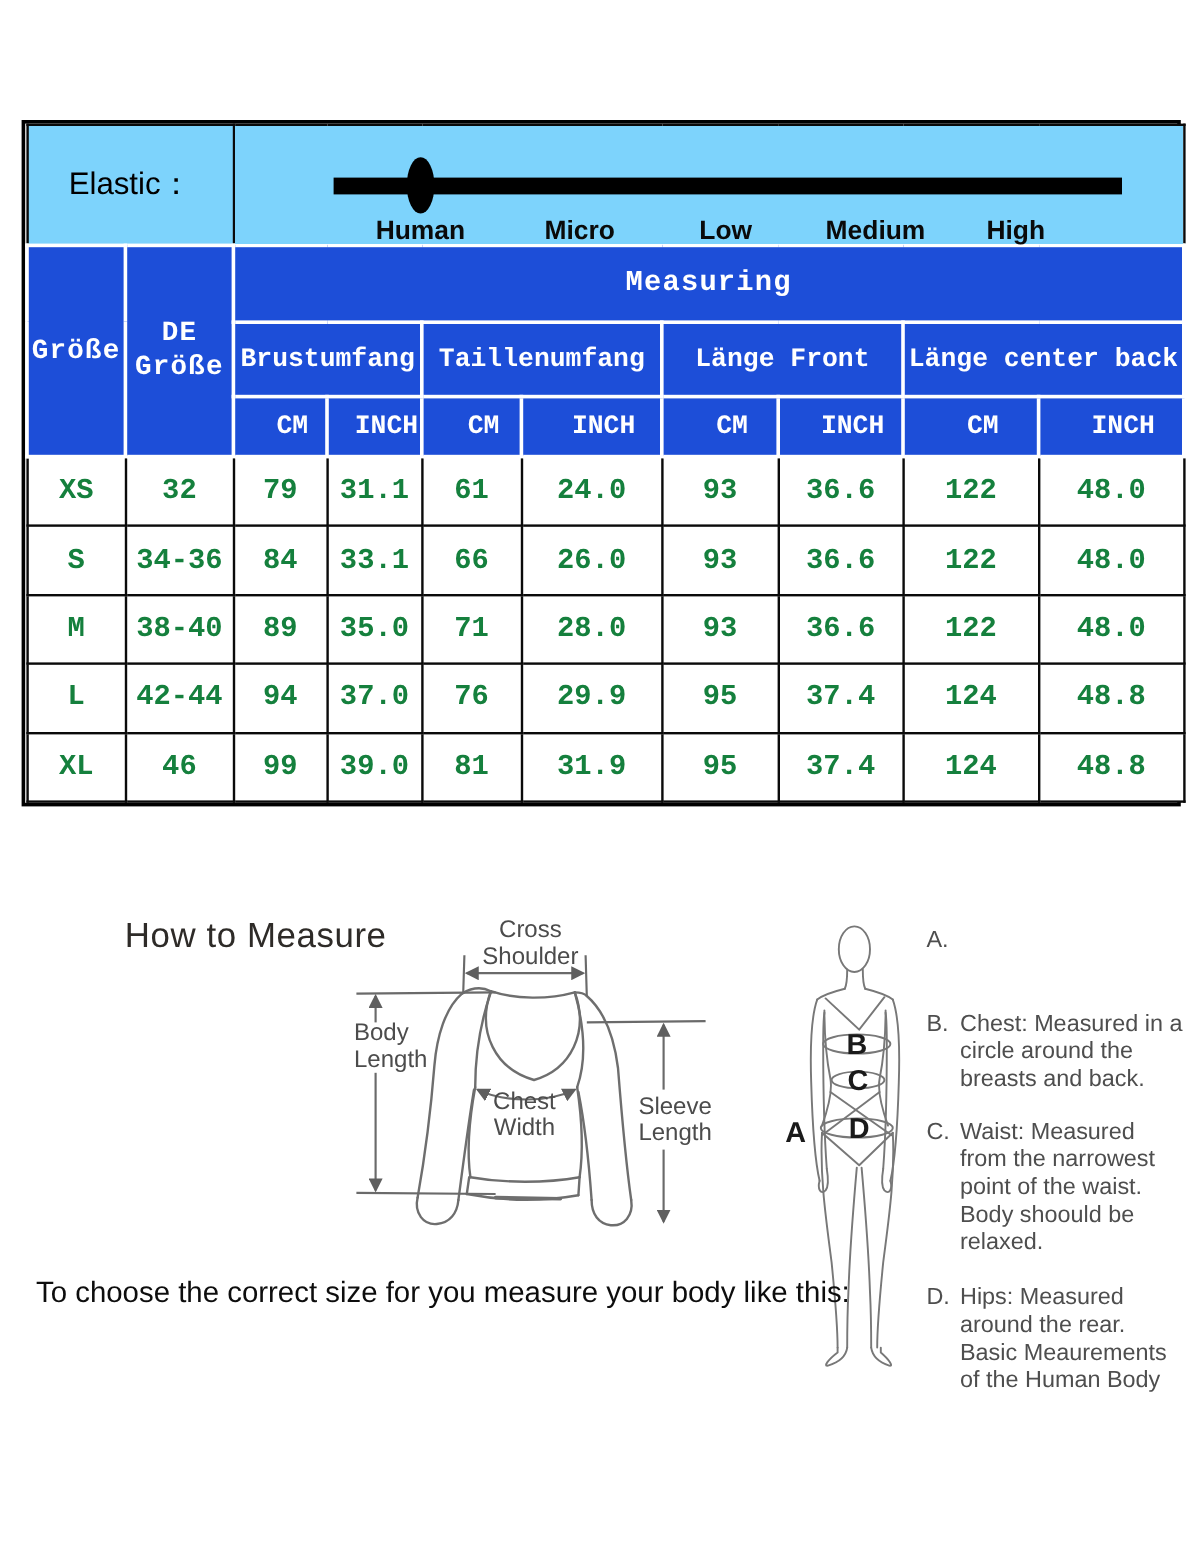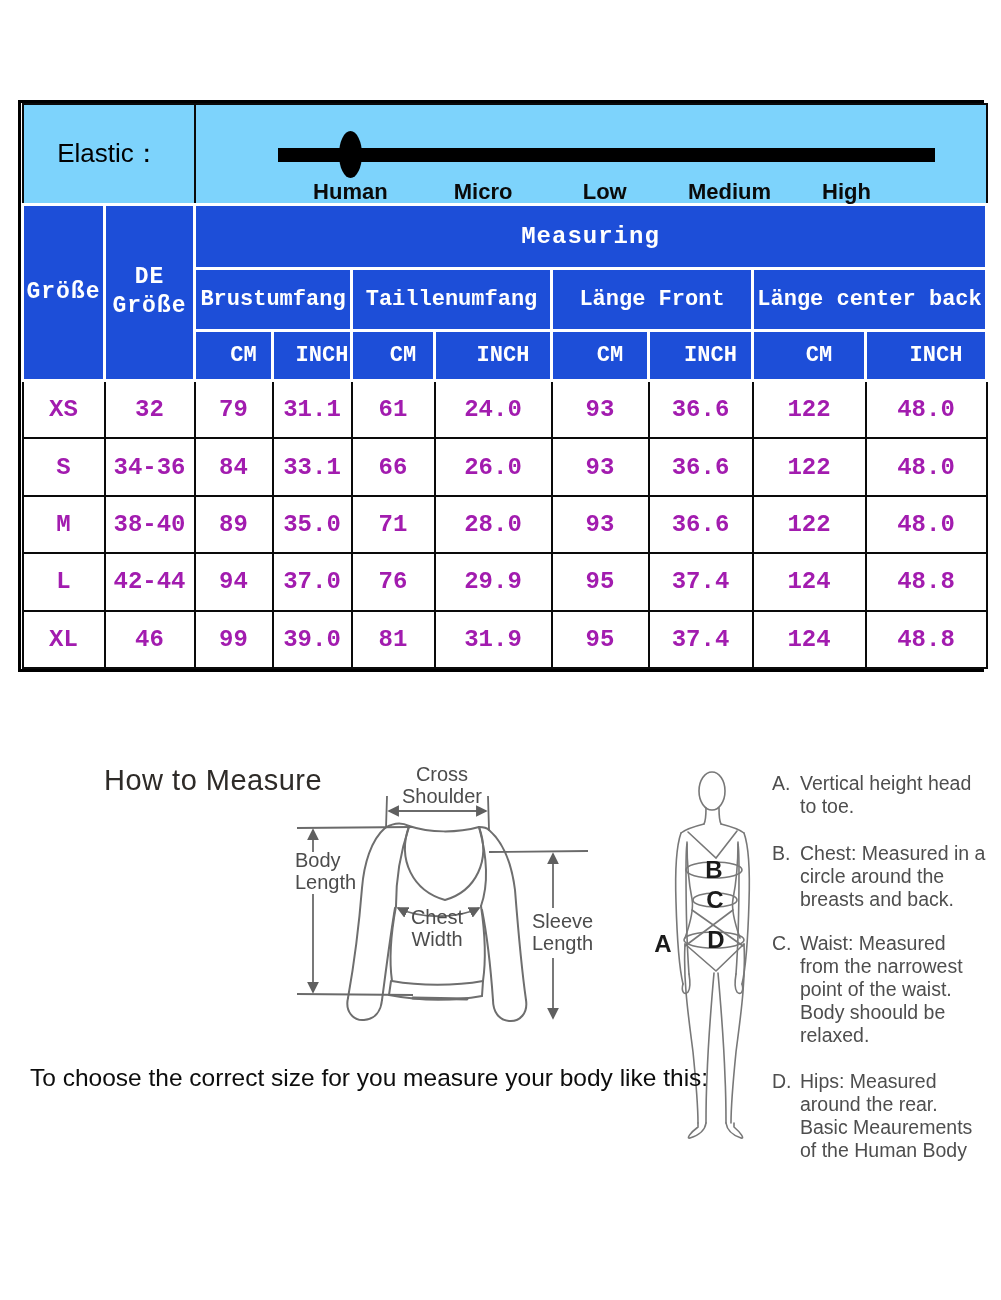--- a/index.html
+++ b/index.html
@@ -27,21 +27,21 @@
     font-weight: 700;
   }
   td.white-cell { background: #7dd3fc; border: 2px solid #0a0a0a; }
   .r-measuring td.hd { font-size: 24px; letter-spacing: 1px; }
   .r-groups td.hd { font-size: 22px; margin-top: 42px; }
   .r-units td.hd { font-size: 22px; padding-left: 20px; }
   td.hd.corner { font-size: 23px; line-height: 29px; }
   td.val {
     background: #fff; border: 2px solid #0a0a0a;
     font-family: "Liberation Mono", monospace;
-    font-weight: 700; font-size: 24px; color: #a21caf;
+    font-weight: 700; font-size: 24px; color: #15803d;
   }
 
   
   .elastic-label-cell {
     font-size: 26px; color: #000; text-align: center;
     font-family: "Liberation Sans", sans-serif;
   }
   .slider-cell { position: relative; padding: 0; }
   .slider-box { position: absolute; inset: 0; }
   .slider-track {
@@ -278,22 +278,20 @@
     <g fill="#1a1a1a" font-size="24" font-weight="bold" font-family="Liberation Sans, sans-serif" text-anchor="middle">
       <text x="23" y="200">A</text>
       <text x="74" y="126">B</text>
       <text x="75" y="156">C</text>
       <text x="76" y="196">D</text>
     </g>
   </svg>
 
   <div class="instr-item" style="top:772px">
     <span class="instr-prefix">A.</span>
-    <span class="instr-body">Vertical height head
-to toe.</span>
   </div>
   <div class="instr-item" style="top:842px">
     <span class="instr-prefix">B.</span>
     <span class="instr-body">Chest: Measured in a
 circle around the
 breasts and back.</span>
   </div>
   <div class="instr-item" style="top:932px">
     <span class="instr-prefix">C.</span>
     <span class="instr-body">Waist: Measured

